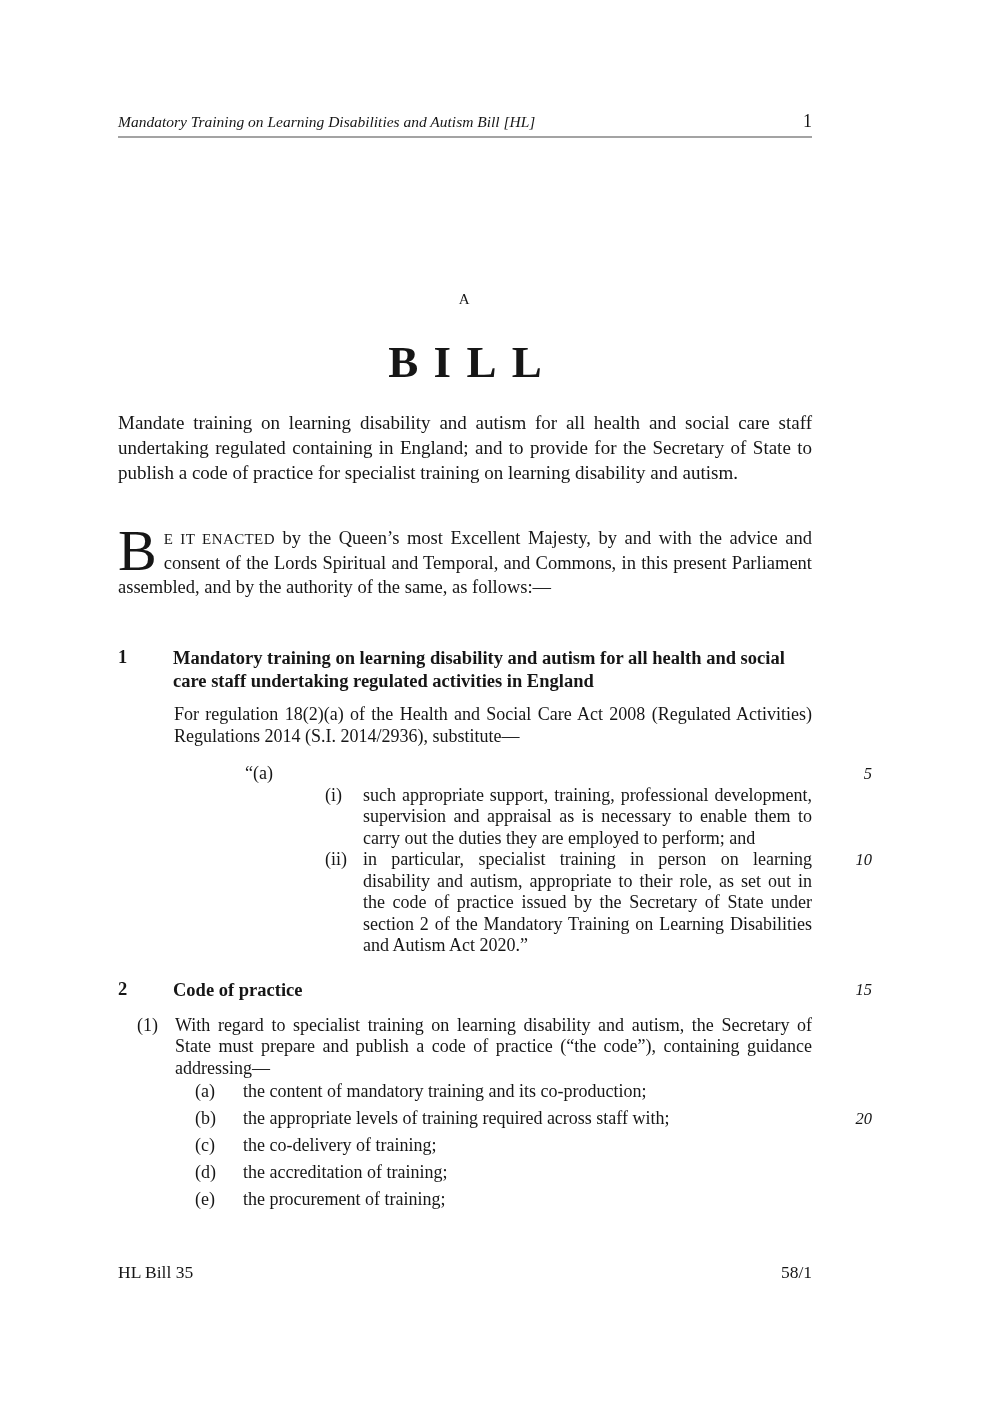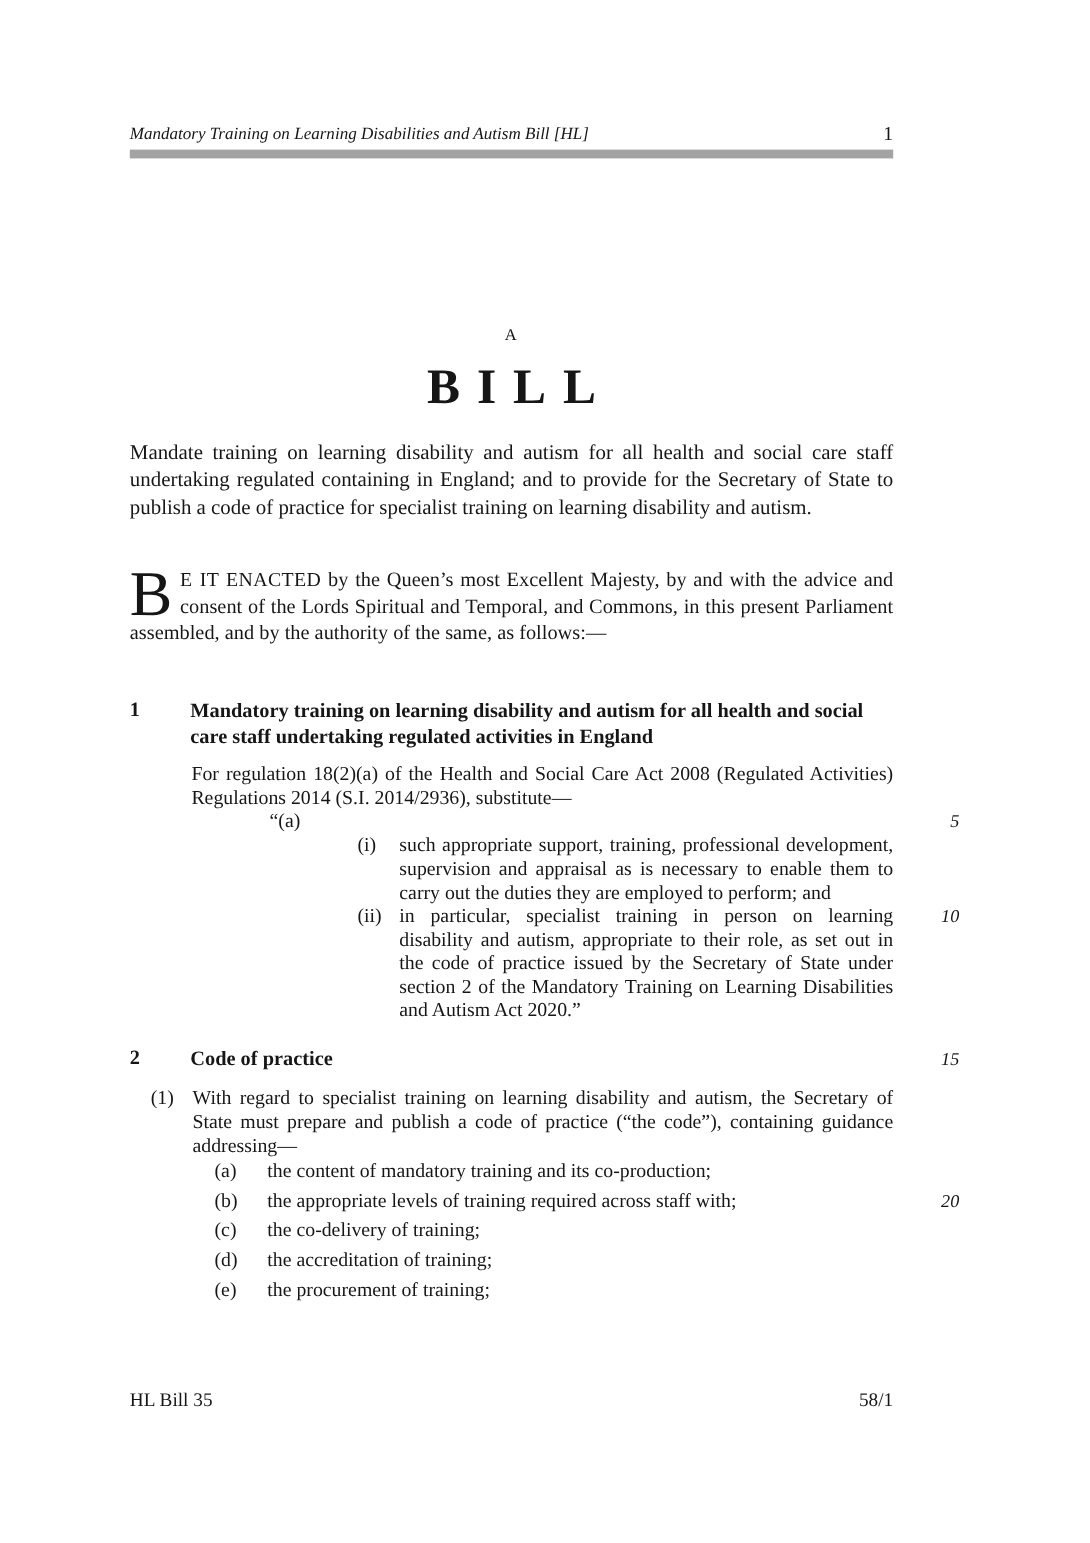--- a/index.html
+++ b/index.html
@@ -18,42 +18,42 @@
     left: 118px;
     top: 0;
     width: 694px;
   }
   
   .running-header {
     margin-top: 112px;
     display: flex;
     justify-content: space-between;
     align-items: flex-end;
-    border-bottom: 8px solid #a3a3a3;
+    border-bottom: 2px solid #a3a3a3;
     padding-bottom: 5px;
   }
   .running-title {
     font-style: italic;
     font-size: 15.5px;
     line-height: 19px;
   }
   .page-num {
     font-size: 18px;
     line-height: 19px;
   }
   
   .title-block { text-align: center; }
   .art-a {
     margin-top: 152px;
     font-size: 15px;
     letter-spacing: 1.5px;
     line-height: 18px;
   }
   .bill-title {
-    margin-top: 12px;
+    margin-top: 29px;
     font-size: 45px;
     font-weight: bold;
     letter-spacing: 0.34em;
     padding-left: 0.34em; 
     line-height: 50px;
   }
   .to-word {
     margin-top: 26px;
     font-size: 14.5px;
     letter-spacing: 1px;
@@ -73,21 +73,21 @@
     line-height: 24px;
     text-align: justify;
   }
   .dropcap {
     float: left;
     font-size: 58px;
     line-height: 45px;
     padding-right: 7px;
     padding-top: 2px;
   }
-  .smallcaps { font-size: 18px; letter-spacing: 0.4px; margin-top: 26px; }
+  .smallcaps { font-size: 15px; letter-spacing: 0.4px; margin-top: 26px; }
   
   .section-heading {
     display: flex;
     margin-top: 47px;
     position: relative;
   }
   .section-heading.second { margin-top: 21px; }
   .sec-num {
     width: 54px;
     flex: 0 0 54px;
@@ -96,21 +96,21 @@
     line-height: 23px;
   }
   .sec-title {
     margin: 1px;
     font-weight: bold;
     font-size: 18.5px;
     line-height: 23px;
     flex: 1;
   }
   .sec-body {
-    margin: 10px 0 0 56px;
+    margin: 10px 0 16px 56px;
     font-size: 18px;
     line-height: 21.5px;
     text-align: justify;
   }
   
   .row { display: flex; position: relative; font-size: 18px; line-height: 21.5px; }
   .row .label { flex: none; }
   .row .text { flex: 1; text-align: justify; }
   .quoted-a { margin-left: 127px; margin-top: 0; }
   .quoted-a .label { width: 58px; }

